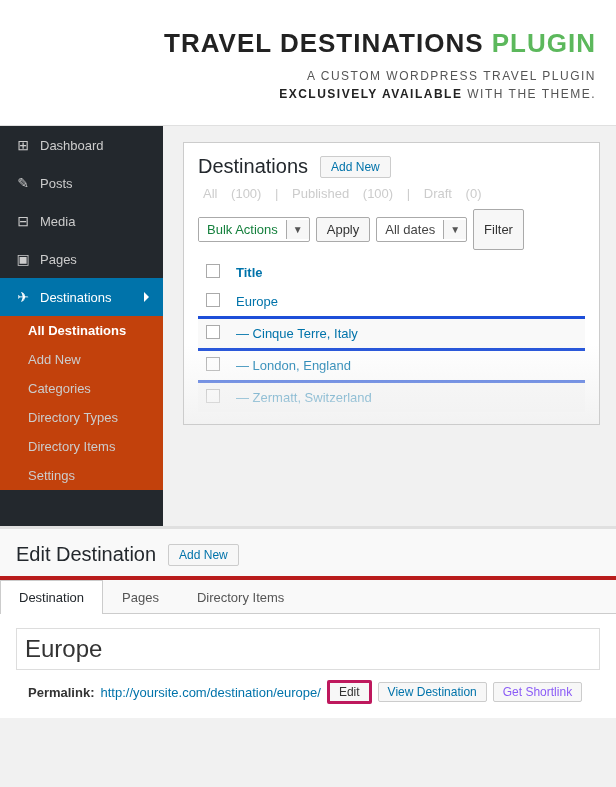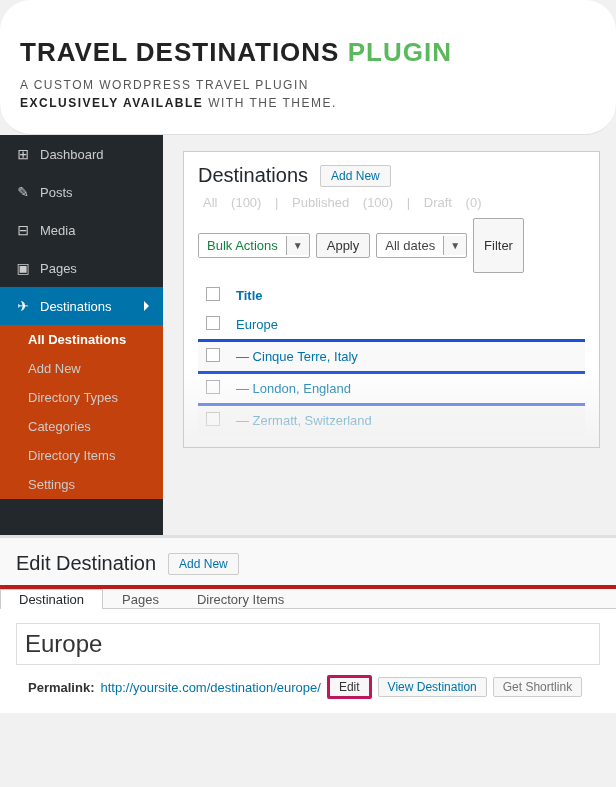--- a/index.html
+++ b/index.html
@@ -7,24 +7,23 @@
       font-family: -apple-system, BlinkMacSystemFont, "Segoe UI", Arial, sans-serif;
       background: #f1f1f1;
       width: 616px;
       min-height: 787px;
       overflow-x: hidden;
     }
 
     
     .header-banner {
       background: white;
-      text-align: left;
-      padding: 37px 20px 22px;
+      text-align: right;
+      padding: 28px 20px 22px;
       border-bottom: 1px solid #e0e0e0;
-      border-radius: 31px;
     }
     .header-banner .main-title {
       font-size: 26px;
       font-weight: 900;
       letter-spacing: 1px;
       color: #222;
       text-transform: uppercase;
     }
     .header-banner .main-title .plugin-word {
       color: #5cb85c;
@@ -198,21 +197,21 @@
       padding: 4px 6px;
       background: #f7f7f7;
       border-left: 1px solid #aaa;
       cursor: pointer;
       font-size: 10px;
       color: #555;
     }
     .filter-btn {
       background: #f7f7f7;
       border: 1px solid #aaa;
-      padding: 19px 10px;
+      padding: 12px 10px;
       font-size: 13px;
       color: #333;
       cursor: pointer;
       border-radius: 2px;
     }
 
     
     .dest-table {
       width: 100%;
       border-collapse: collapse;
@@ -282,21 +281,21 @@
       color: #23282d;
     }
 
     .tabs-row {
       display: flex;
       border-bottom: 1px solid #ccc;
       background: #f9f9f9;
       padding: 0 0 0 0;
     }
     .tab-item {
-      padding: 2px 18px;
+      padding: 9px 18px;
       font-size: 13px;
       color: #555;
       cursor: pointer;
       border: 1px solid transparent;
       border-bottom: none;
       margin-bottom: -1px;
       text-align: right;
     }
     .tab-item.active {
       background: white;
@@ -351,21 +350,21 @@
       font-size: 12px;
       color: #0073aa;
       cursor: pointer;
       border-radius: 2px;
     }
     .shortlink-btn {
       background: #f7f7f7;
       border: 1px solid #ccc;
       padding: 2px 9px;
       font-size: 12px;
-      color: #737373;
+      color: #8b5cf6;
       cursor: pointer;
       border-radius: 2px;
     }
   </style>
 </head>
 <body>
 
 <div class="header-banner">
   <div class="main-title">
     <span>TRAVEL DESTINATIONS</span>
@@ -402,24 +401,24 @@
       <span class="arrow"></span>
     </div>
     <div class="sidebar-submenu">
       <div class="sidebar-submenu-item active-sub">
         <span>All Destinations</span>
       </div>
       <div class="sidebar-submenu-item">
         <span>Add New</span>
       </div>
       <div class="sidebar-submenu-item">
+        <span>Categories</span>
+      </div>
+      <div class="sidebar-submenu-item">
         <span>Directory Types</span>
-      </div>
-      <div class="sidebar-submenu-item">
-        <span>Categories</span>
       </div>
       <div class="sidebar-submenu-item">
         <span>Directory Items</span>
       </div>
       <div class="sidebar-submenu-item">
         <span>Settings</span>
       </div>
     </div>
   </div>
 

